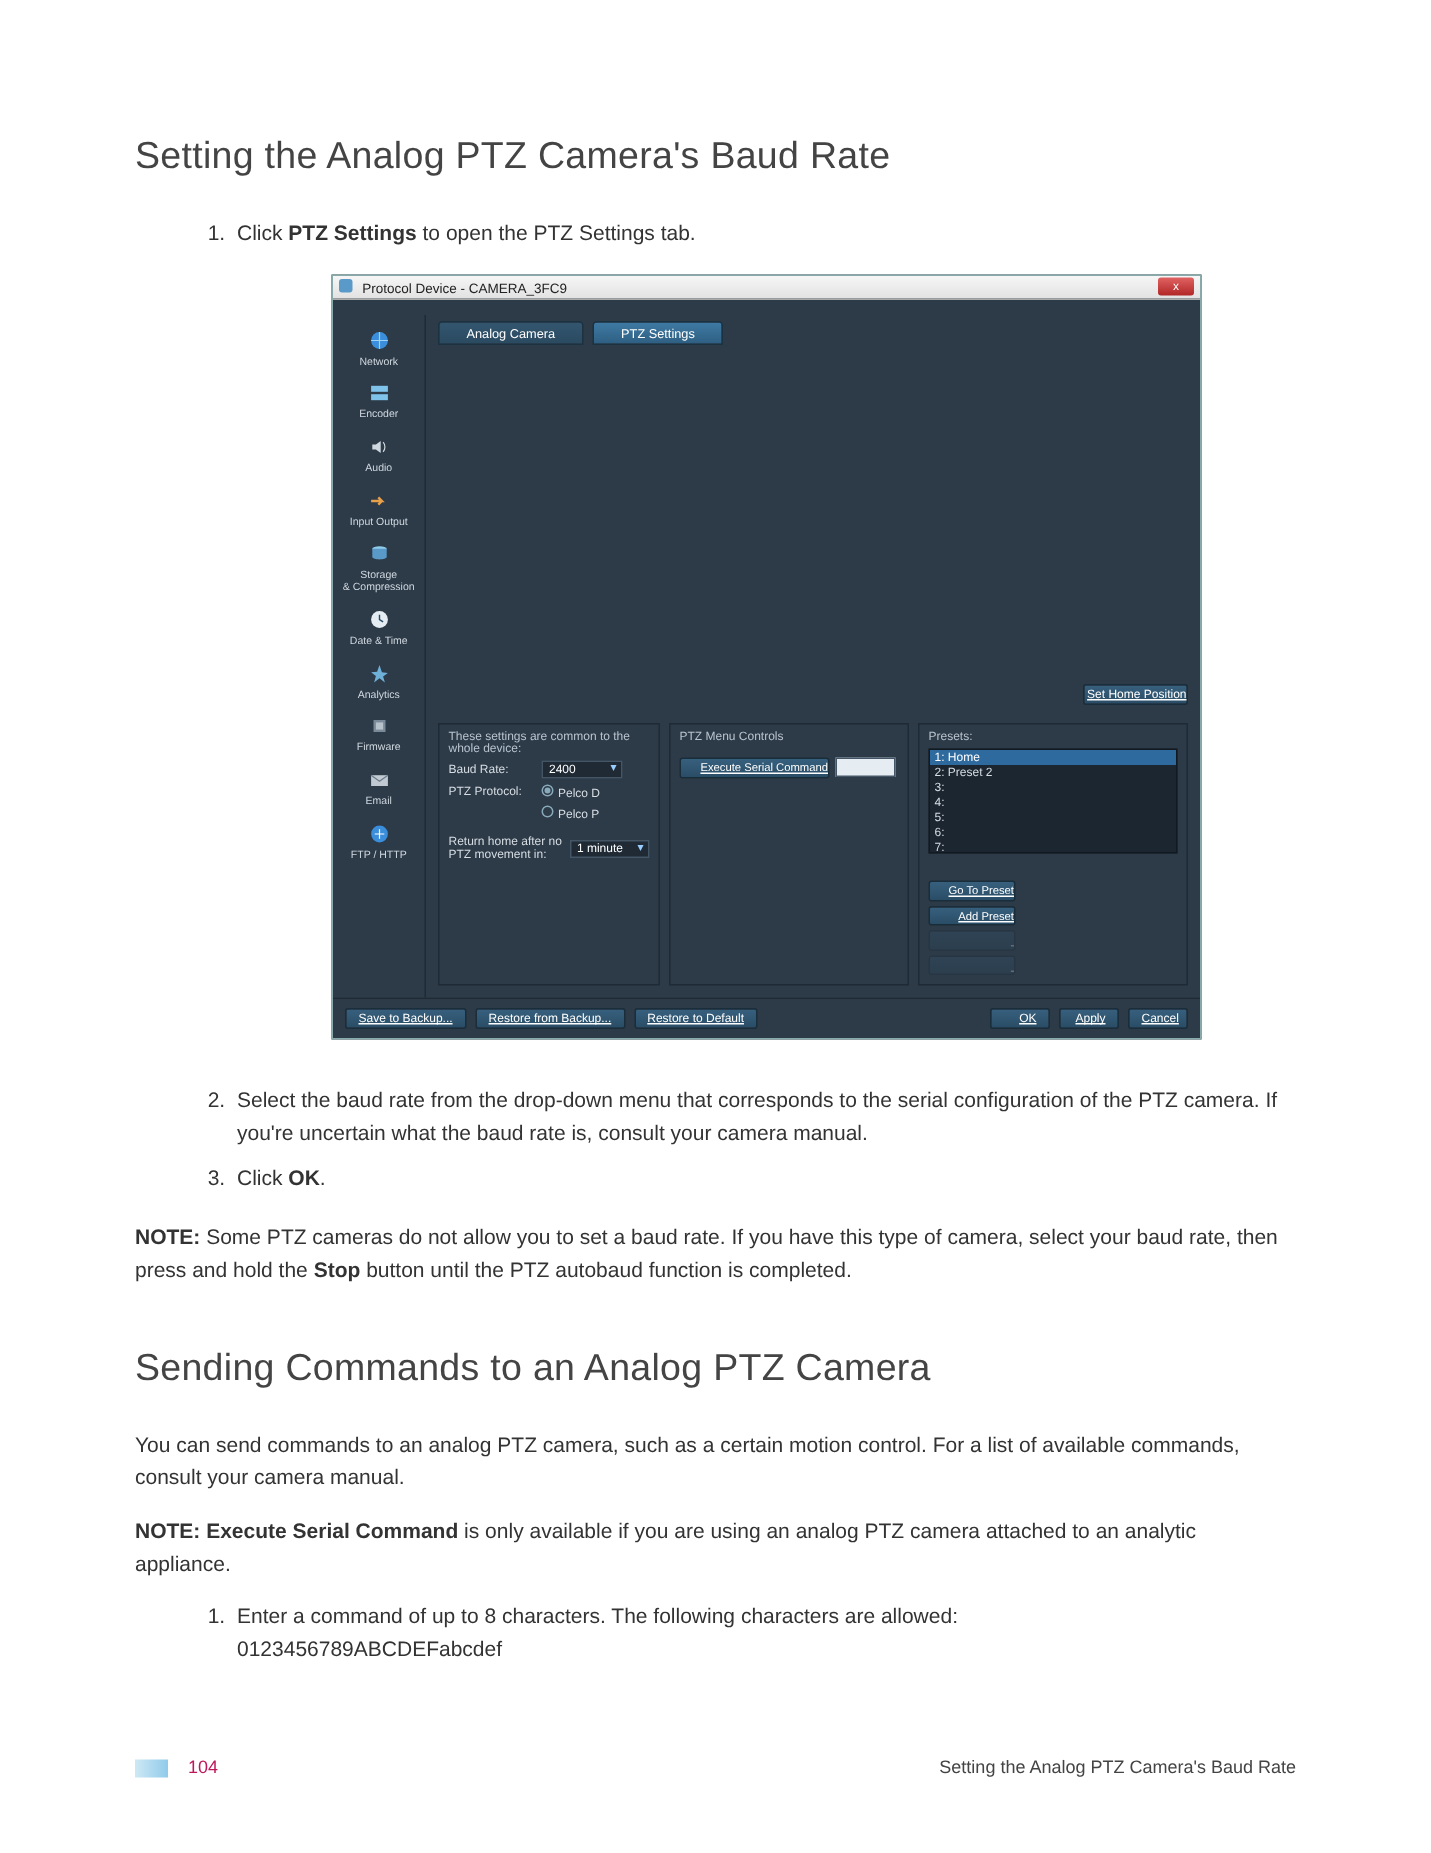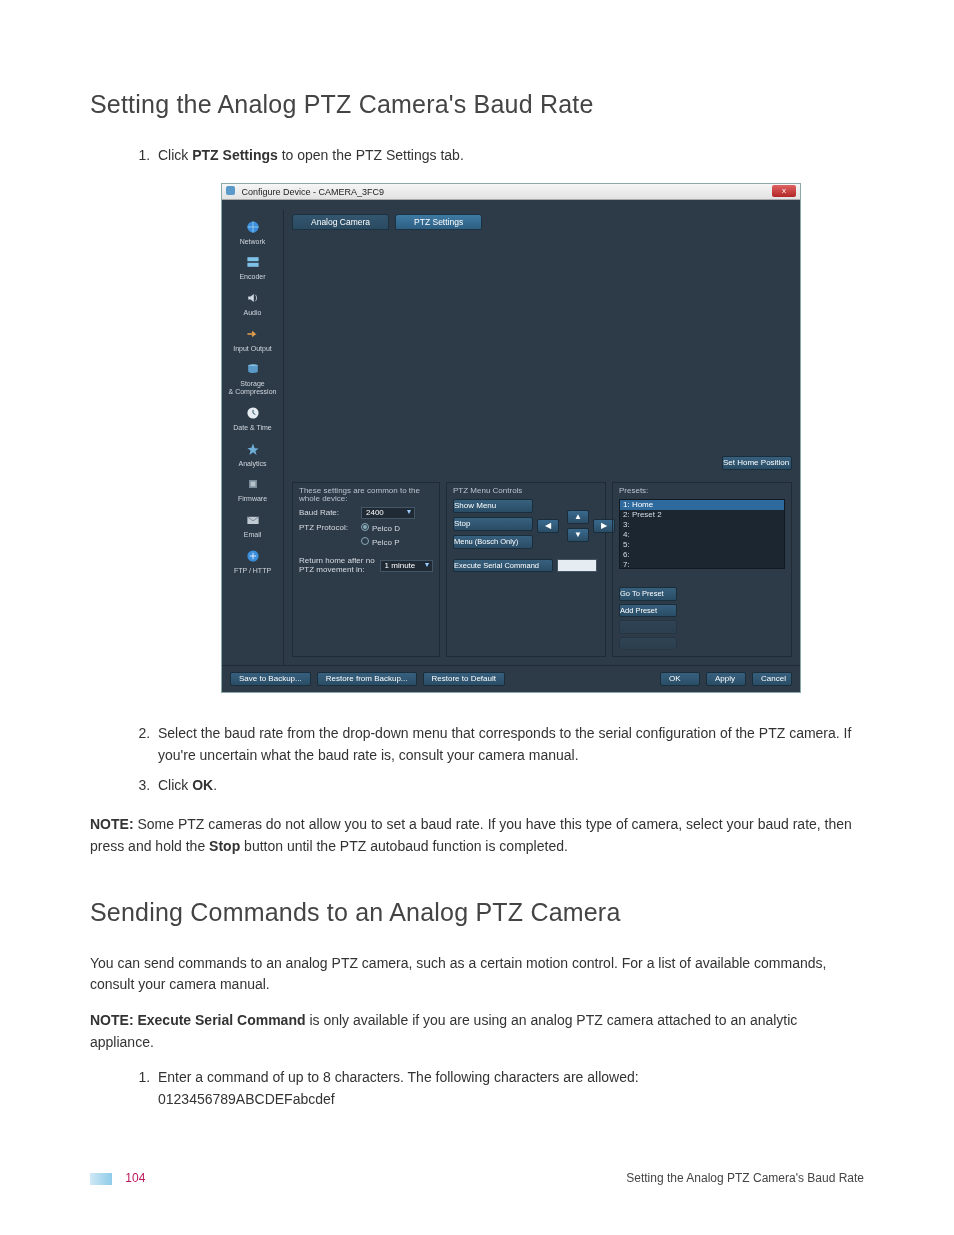--- a/index.html
+++ b/index.html
@@ -144,24 +144,25 @@
   .vid .b6 { left:280px; top:180px; width:90px; height:60px; background:#888; }
   .vid .b7 { left:10px; top:210px; width:360px; height:30px; background:#222; }
   .vid-row { position: relative; }
 
   .btn {
     background: linear-gradient(#37607e,#2a4d66);
     color:#fff;
     border:1px solid #1a2d3a;
     font-size:8px;
     padding:2px 0;
-    text-align:left;
+    text-align:right;
     border-radius:2px;
     cursor:pointer;
     display:inline-block;
+    text-decoration:underline;
   }
 
   .set-home {
     position:absolute;
     right:8px;
     bottom: 0;
     top: auto;
   }
 
   
@@ -242,21 +243,21 @@
 <ol>
   <li>
     <span>Click </span><span class="bold">PTZ Settings</span><span> to open the PTZ Settings tab.</span>
 
     
     <div class="figure-wrap">
       <div class="dlg">
         <div class="dlg-title">
           <span>
             <span class="dlg-title-icon"></span>
-            <span>Configure Device - </span><span>CAMERA_3FC9</span>
+            <span>Protocol Device - </span><span>CAMERA_3FC9</span>
           </span>
           <span class="dlg-close">x</span>
         </div>
         <div class="dlg-crumbs">&nbsp;</div>
 
         <div class="dlg-body">
 
           <div class="side">
             <div class="side-item">
               <span class="ico">
@@ -380,35 +381,20 @@
                   <span style="width:78px; line-height:1.1;">
                     <span>Return home after no</span><br>
                     <span>PTZ movement in:</span>
                   </span>
                   <span class="sel">1 minute</span>
                 </div>
               </div>
 
               <div class="panel panel-b">
                 <div class="panel-top">PTZ Menu Controls</div>
-                <div style="display:flex;">
-                  <div>
-                    <div class="btn menu-btn">Show Menu</div>
-                    <div class="btn menu-btn">Stop</div>
-                    <div class="btn menu-btn" style="font-size:7.5px">Menu (Bosch Only)</div>
-                  </div>
-                  <div style="display:flex; align-items:center; gap:4px; margin-left:4px;">
-                    <div class="arrow">◀</div>
-                    <div class="arrow-col">
-                      <div class="arrow">▲</div>
-                      <div class="arrow">▼</div>
-                    </div>
-                    <div class="arrow">▶</div>
-                  </div>
-                </div>
                 <div style="height:6px"></div>
                 <div class="row">
                   <div class="btn" style="width:100px; font-size:7.5px">Execute Serial Command</div>
                   <input type="text" style="width: 40px; height: 13px; font-size: 8px; border: 1px solid rgb(68, 85, 102); background: rgb(230, 237, 242);">
                 </div>
               </div>
 
               <div class="panel panel-c" style="display:flex; gap:6px;flex-direction:column;">
                 <div style="flex:1;">
                   <div class="panel-top">Presets:</div>

